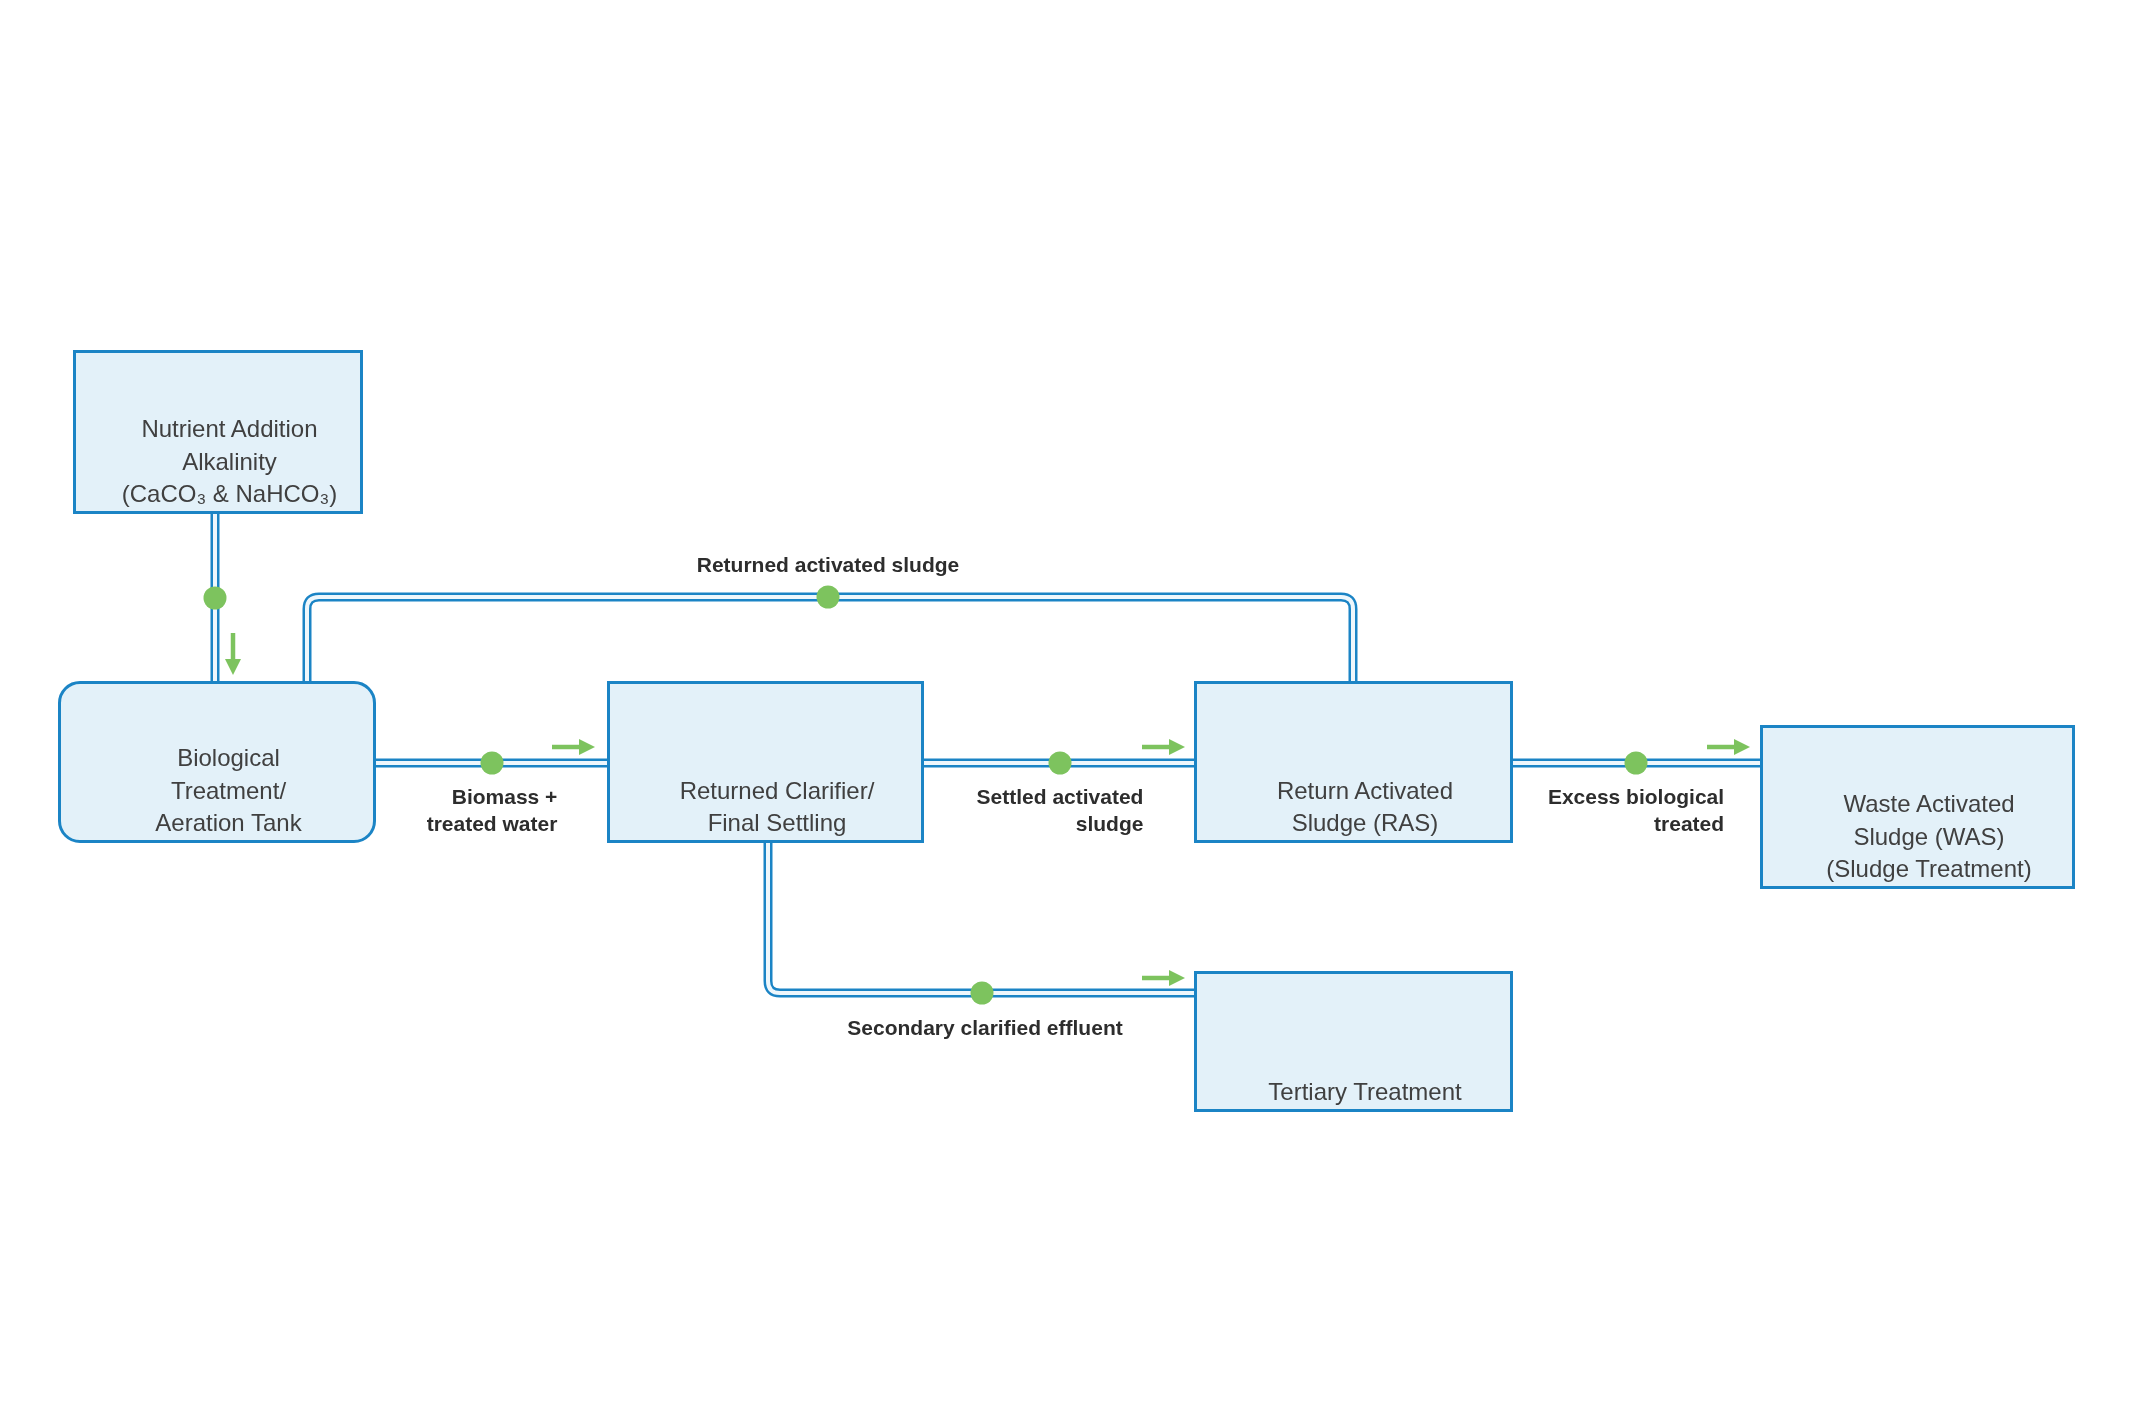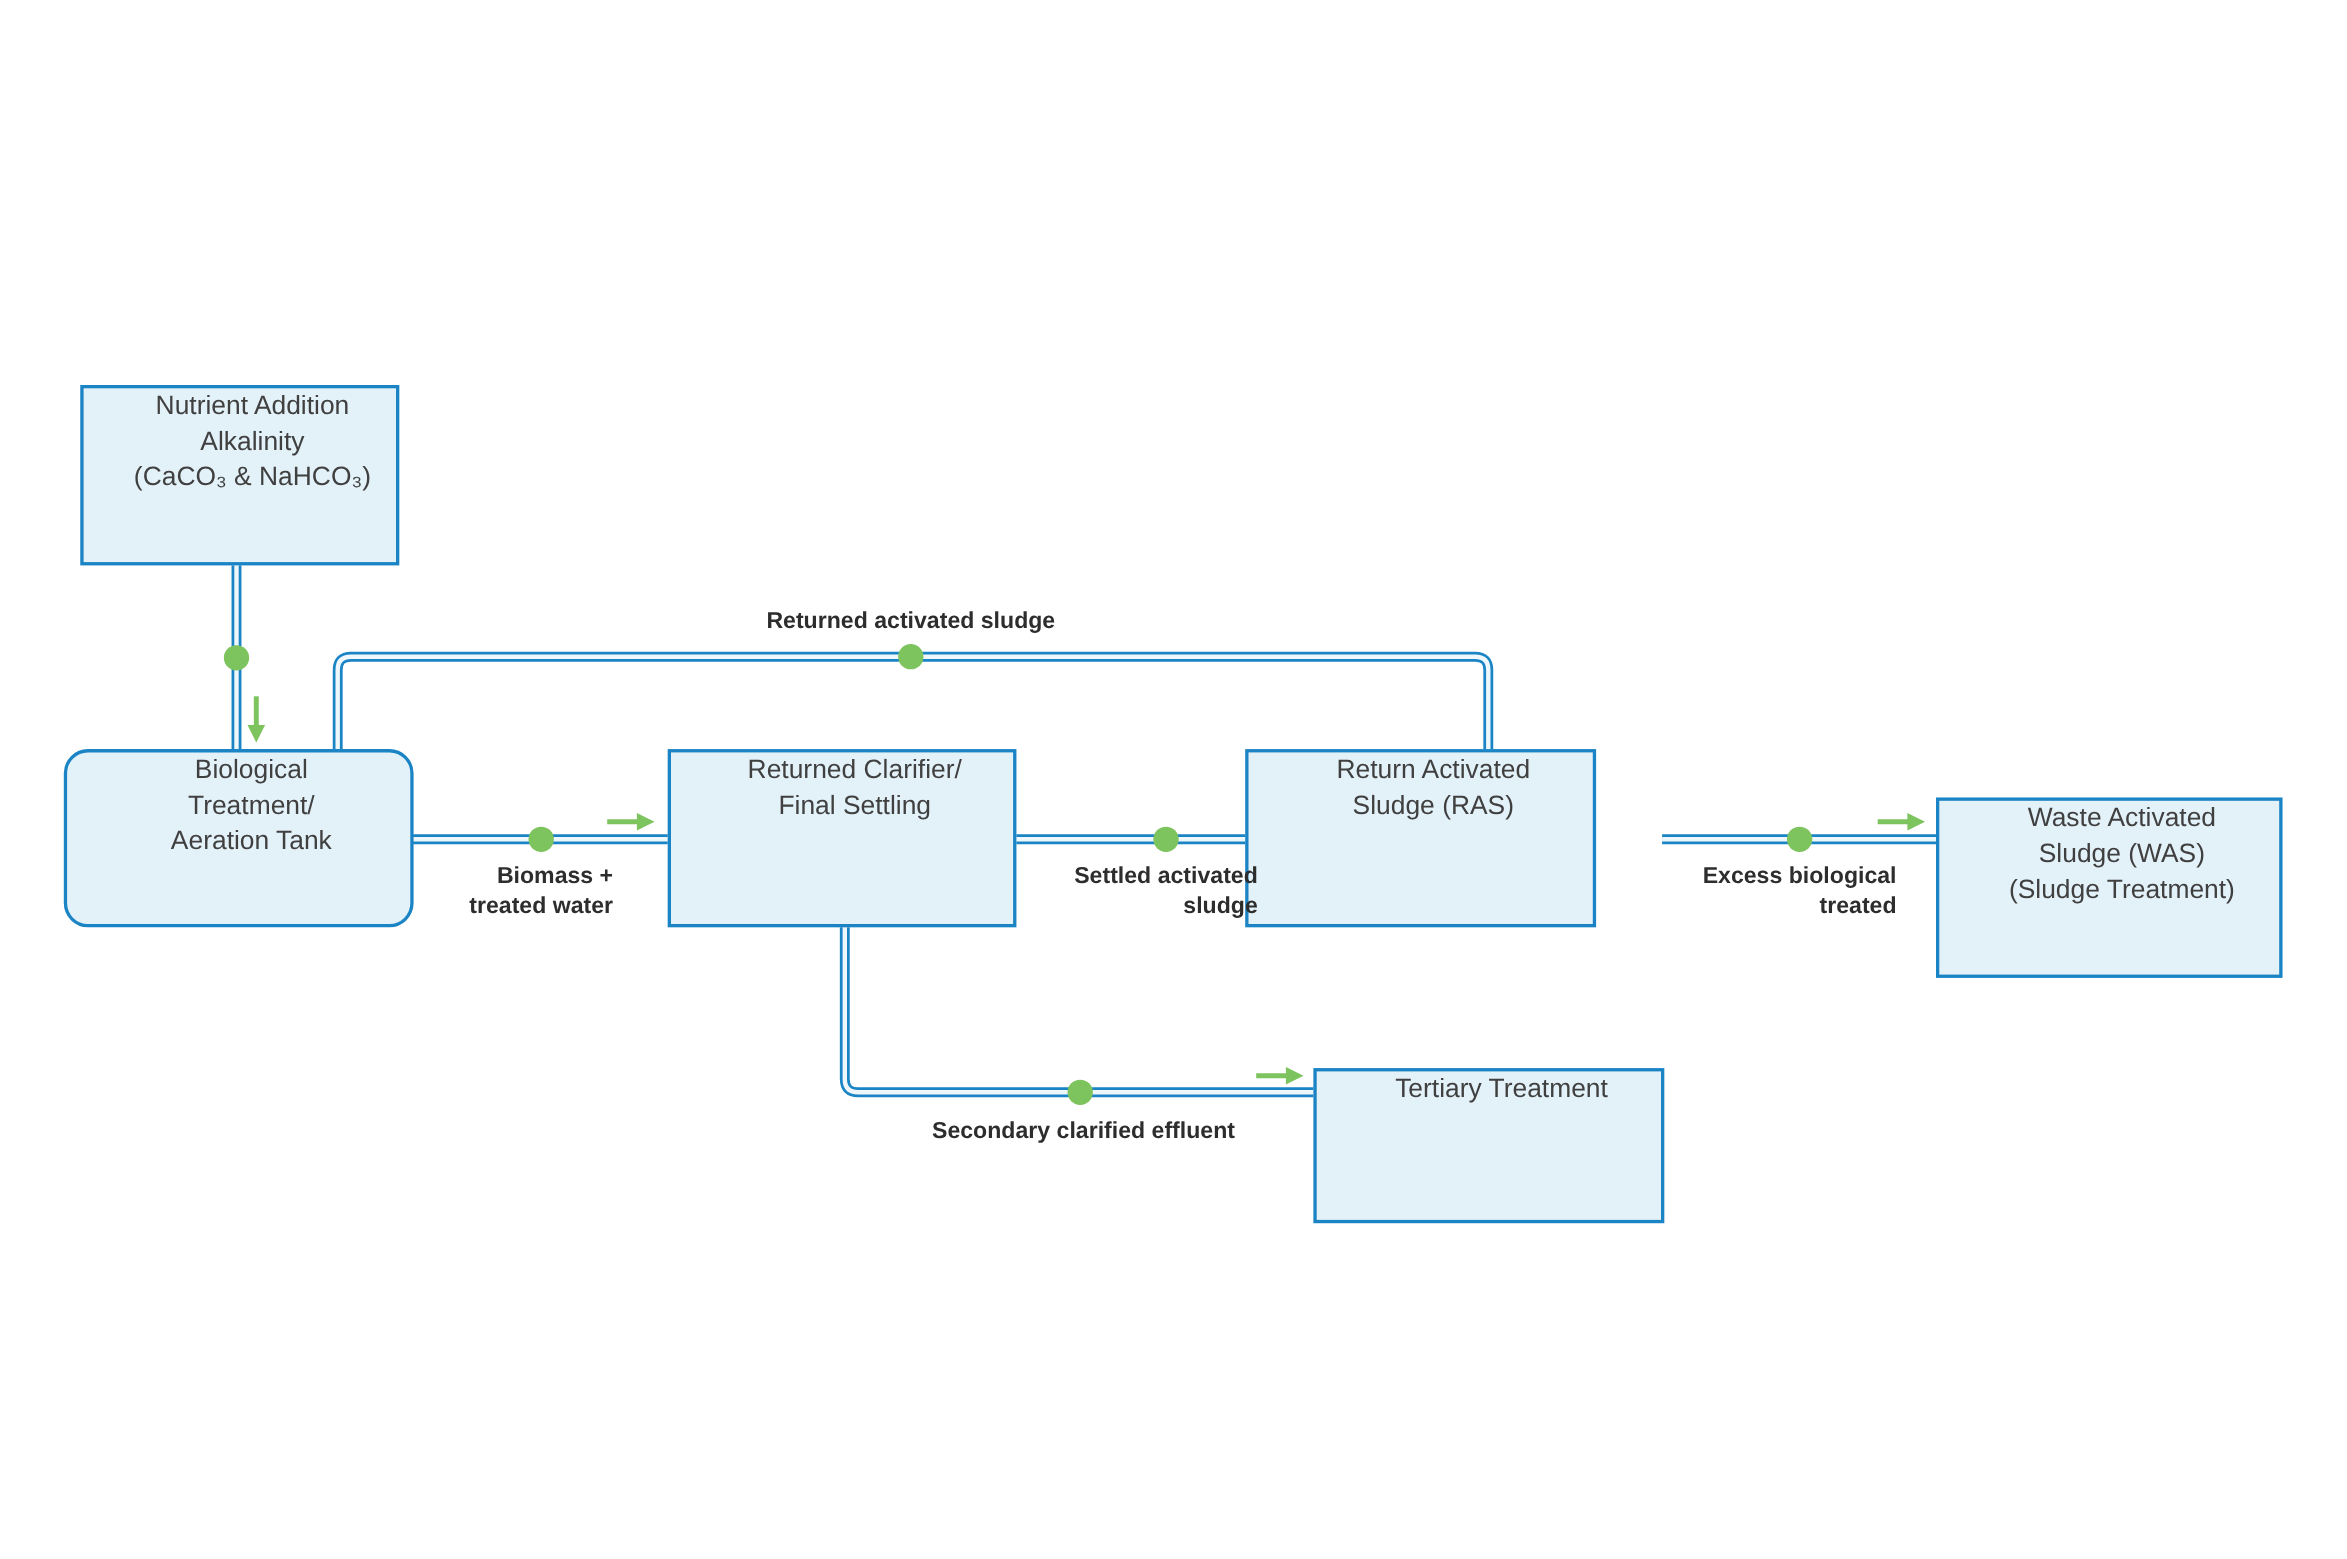--- a/index.html
+++ b/index.html
@@ -30,21 +30,21 @@
   .pipe-outer { fill: none; stroke: var(--pipe-blue); stroke-width: 9; }
   .pipe-inner { fill: none; stroke: var(--pipe-gap); stroke-width: 4; }
   .dot { fill: var(--flow-green); }
   .arrow-line { stroke: var(--flow-green); stroke-width: 4.5; fill: none; }
   .arrow-head { fill: var(--flow-green); stroke: none; }
   .node {
     position: absolute;
     background: var(--box-fill);
     border: 3px solid var(--box-border);
     display: flex;
-    align-items: flex-start;
+    align-items: flex-end;
     justify-content: center;
     text-align: center;
     color: var(--node-text);
     font-size: 24px;
     line-height: 1.36;
     padding-left: 23px;
   }
   .node-label { white-space: pre-line; }
   .edge-label {
     position: absolute;
@@ -131,21 +131,21 @@
     <div class="node-label">Biological
 Treatment/
 Aeration Tank</div>
   </div>
 
   <div class="node" style="left:607px; top:681px; width:317px; height:162px;">
     <div class="node-label">Returned Clarifier/
 Final Settling</div>
   </div>
 
-  <div class="node" style="left:1132px; top:681px; width:319px; height:162px;">
+  <div class="node" style="left:1194px; top:681px; width:319px; height:162px;">
     <div class="node-label">Return Activated
 Sludge (RAS)</div>
   </div>
 
   <div class="node" style="left:1760px; top:681px; width:315px; height:164px;margin-top:44px;">
     <div class="node-label">Waste Activated
 Sludge (WAS)
 (Sludge Treatment)</div>
   </div>
 

